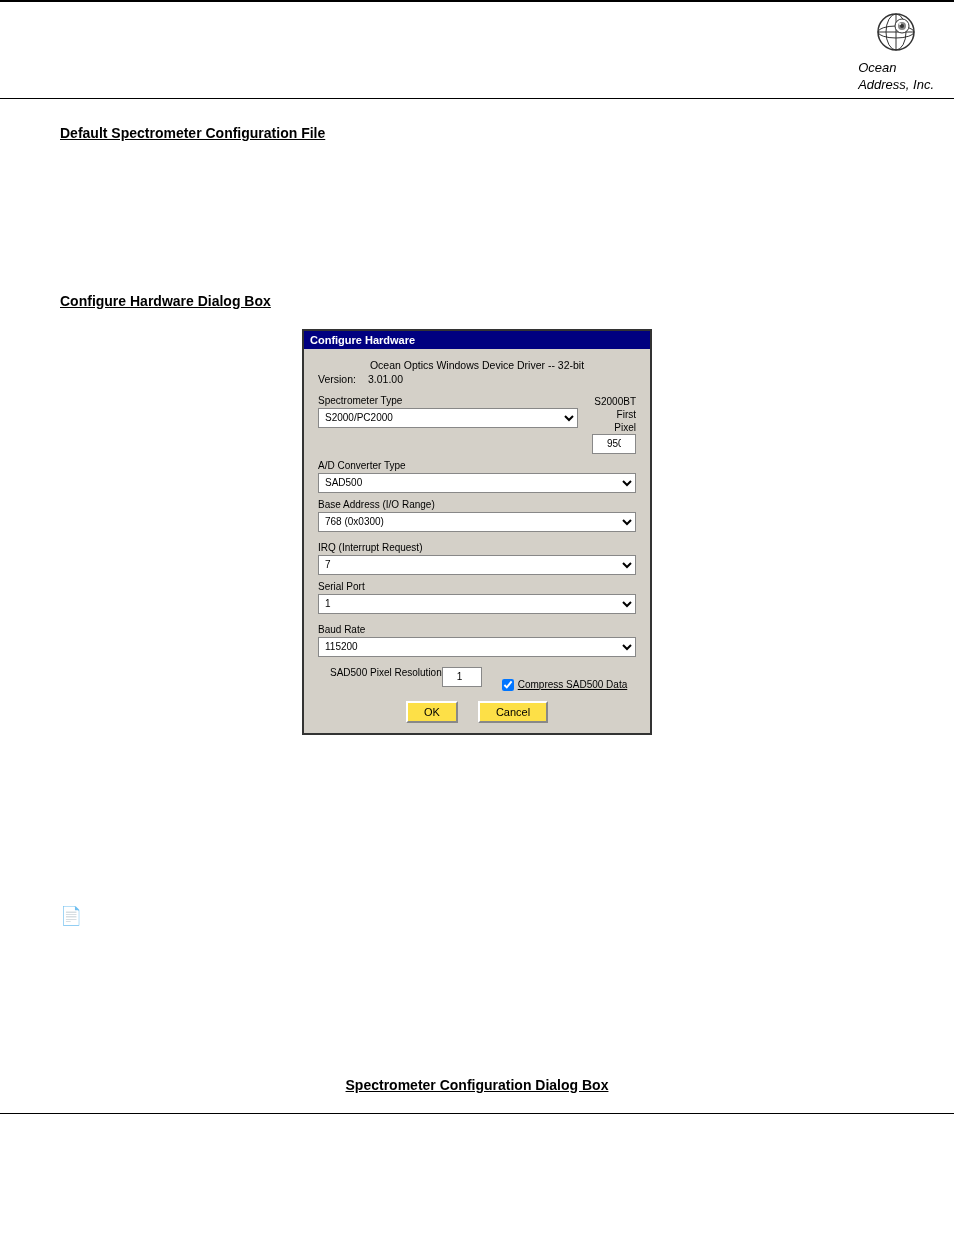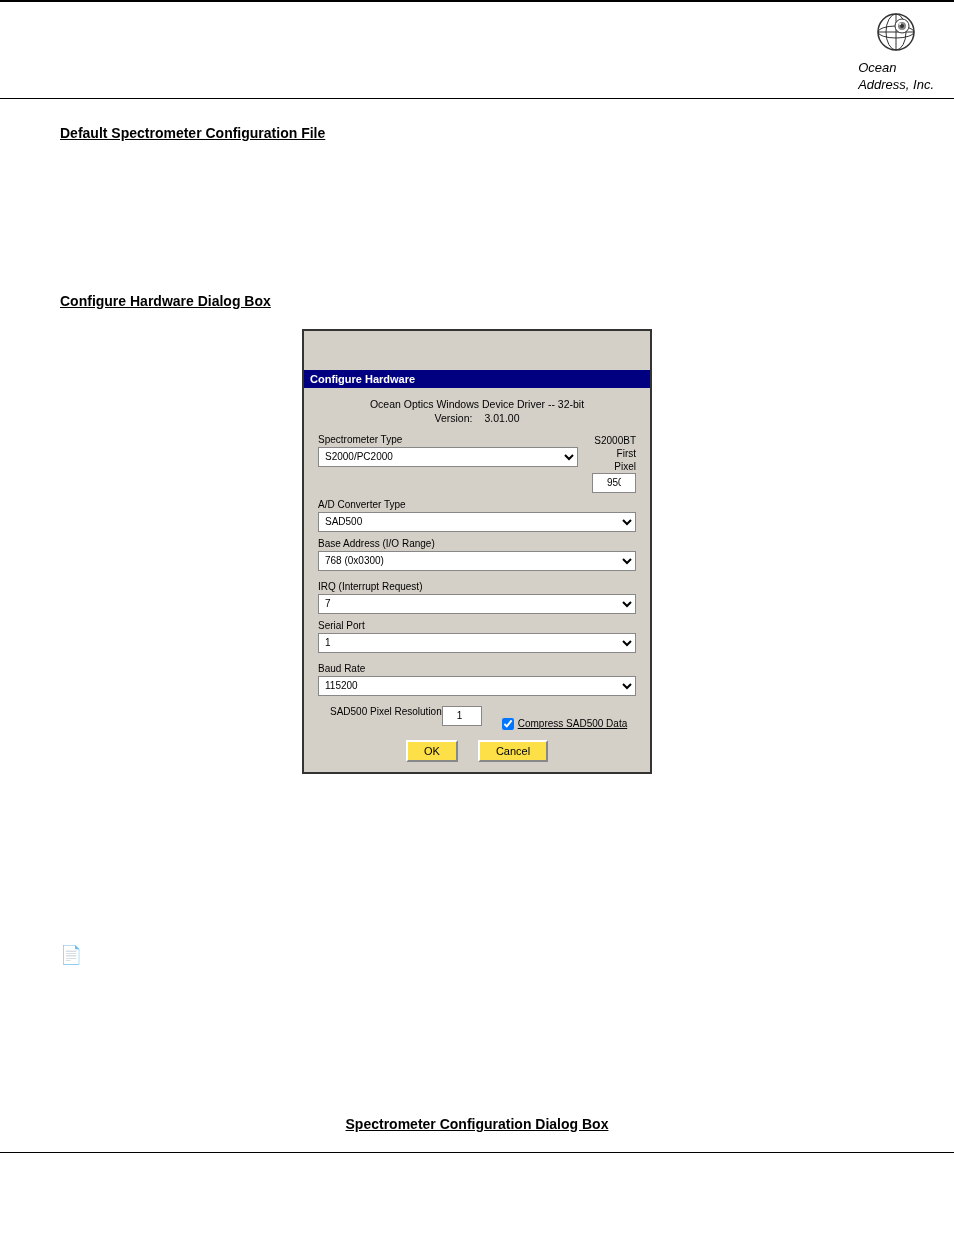--- a/index.html
+++ b/index.html
@@ -85,21 +85,20 @@
 
     .dialog-titlebar {
       background: #000080;
       color: #fff;
       padding: 3px 6px;
       font-size: 11px;
       font-weight: bold;
       display: flex;
       align-items: center;
       justify-content: space-between;
-      margin-top: 39px;
     }
 
     .dialog-titlebar-title {
       font-size: 11px;
     }
 
     .dialog-body {
       padding: 10px 14px;
       background: #d4d0c8;
     }
@@ -292,21 +291,21 @@
 
   <div class="dialog-wrapper">
     <div class="dialog-box">
 
       <div class="dialog-titlebar">
         <span class="dialog-titlebar-title">Configure Hardware</span>
       </div>
 
       <div class="dialog-body">
         <div class="dialog-subtitle">Ocean Optics Windows Device Driver -- 32-bit</div>
-        <div class="version-row dialog-version" style="justify-content:center;display:flex;gap:12px;">
+        <div class="version-row dialog-version" style="display:flex;gap:12px;">
           <span>Version:</span>
           <span>3.01.00</span>
         </div>
 
         <div class="dialog-row">
           <div class="dialog-field">
             <span class="dialog-field-label">Spectrometer Type</span>
             <select class="dialog-select">
               <option>S2000/PC2000</option>
               <option>S1000</option>

